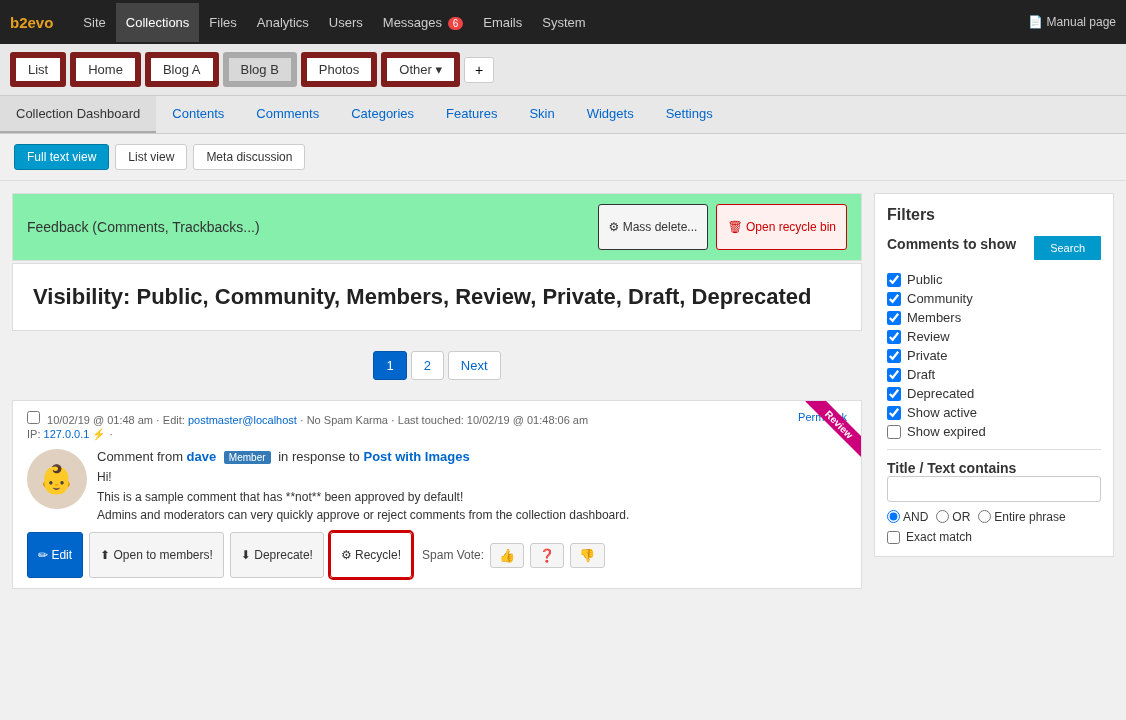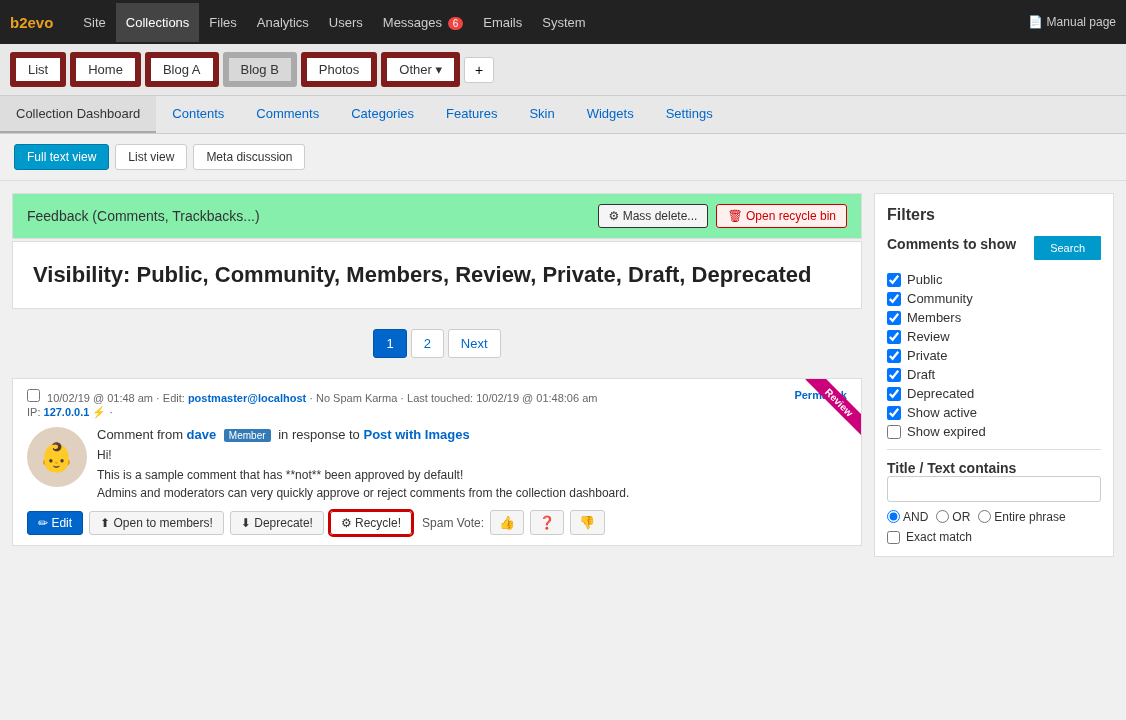--- a/index.html
+++ b/index.html
@@ -209,21 +209,21 @@
     }
     .comment-meta {
       font-size: 11px;
       color: #666;
       margin-bottom: 6px;
       display: flex;
       justify-content: space-between;
       align-items: flex-start;
     }
     .comment-meta-left { display: flex; flex-direction: column; gap: 2px; }
-    .comment-meta a { color: #0066cc; text-decoration: none; font-weight: bold; }
+    .comment-meta a { color: #0066cc; text-decoration: none; }
     .permalink { color: #0066cc; font-size: 11px; }
     .comment-body { display: flex; gap: 10px; margin-top: 8px; }
     .avatar {
       width: 60px;
       height: 60px;
       background: #e0d0c0;
       border-radius: 50%;
       flex-shrink: 0;
       overflow: hidden;
       display: flex;
@@ -270,21 +270,21 @@
 
     
     .comment-actions {
       margin-top: 10px;
       display: flex;
       align-items: center;
       gap: 6px;
       flex-wrap: wrap;
     }
     .action-btn {
-      padding: 4px 10px;
+      padding: 15px 10px;
       border-radius: 3px;
       font-size: 12px;
       cursor: pointer;
       border: 1px solid;
     }
     .btn-edit {
       background: #0066cc;
       border-color: #0055aa;
       color: #fff;
     }

